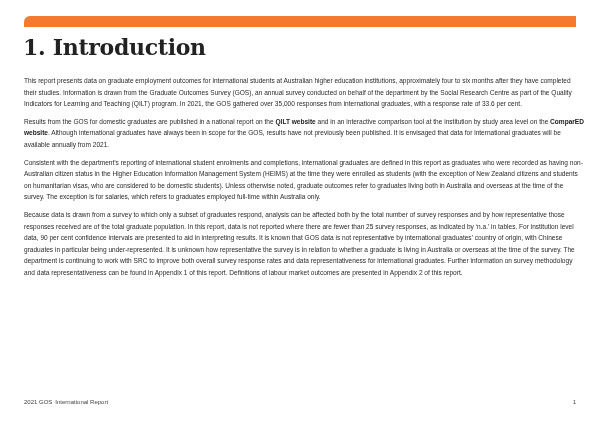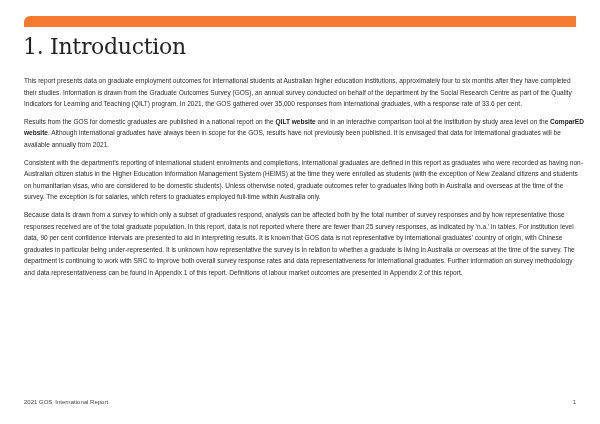--- a/index.html
+++ b/index.html
@@ -29,21 +29,21 @@
       height: 11px;
       background: #f47a30;
       border-top-left-radius: 6px;
     }
     .page-title {
       position: absolute;
       left: 23px;
       top: 33px;
       margin: 0;
       font-family: "DejaVu Serif", serif;
-      font-weight: normal;
+      font-weight: bold;
       font-size: 22px;
       line-height: 28px;
       color: #222222;
       letter-spacing: -0.3px;
     }
     .body-text {
       position: absolute;
       left: 24px;
       top: 75px;
       width: 560px;

